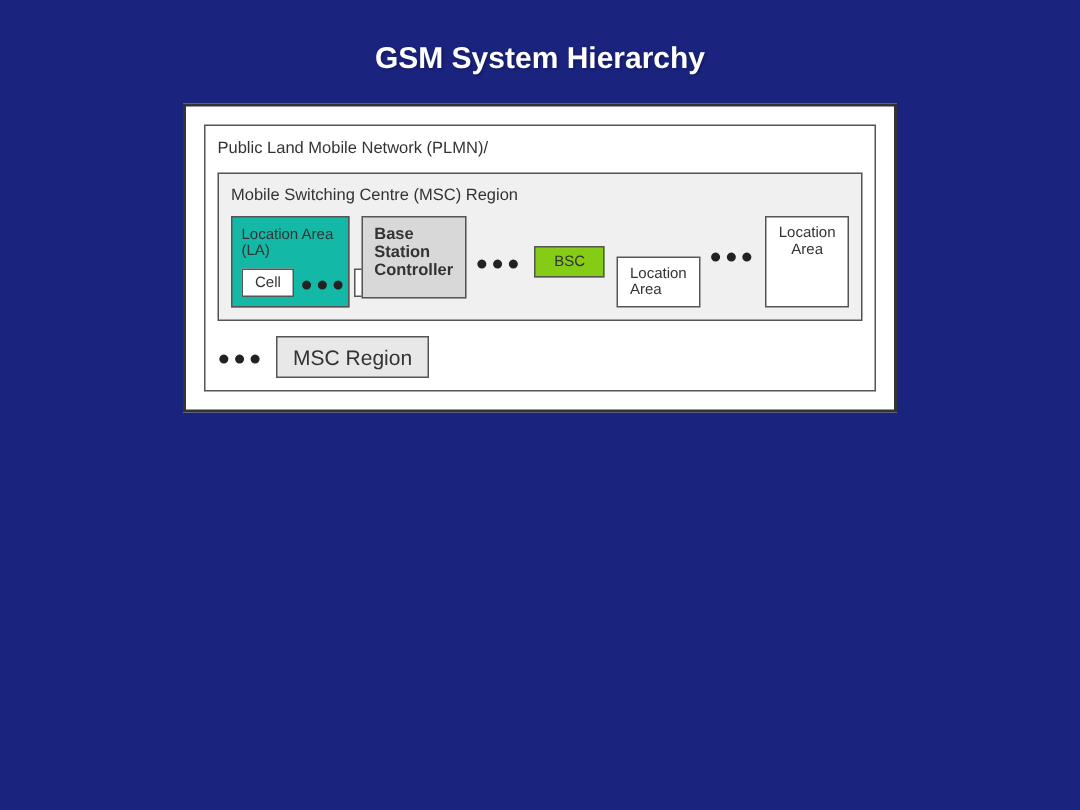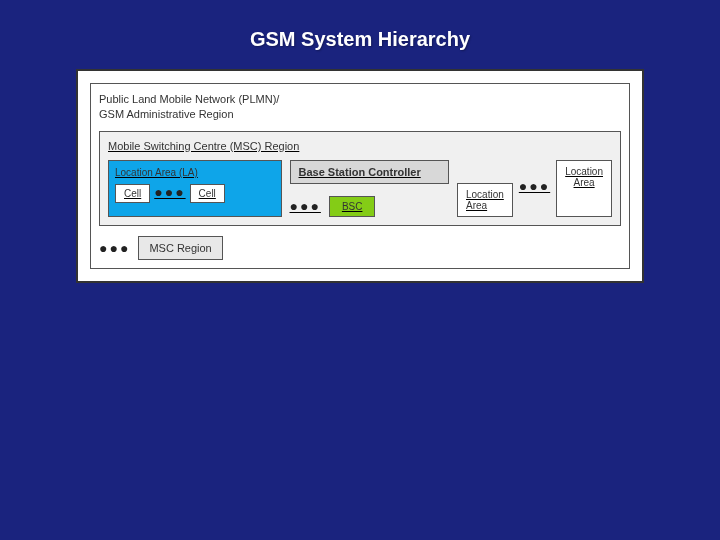--- a/index.html
+++ b/index.html
@@ -17,21 +17,21 @@
     .page-title {
       color: white;
       font-size: 20px;
       font-weight: bold;
       margin: 28px 0 18px 0;
       text-shadow: 1px 1px 2px rgba(0,0,0,0.3);
     }
     .diagram-container {
       background: white;
       border: 2px solid #333;
-      width: 568px;
+      width: 476px;
       padding: 12px;
       position: relative;
     }
     
     .plmn-box {
       border: 1.5px solid #555;
       padding: 8px;
       position: relative;
       background: #fff;
     }
@@ -40,32 +40,31 @@
       color: #333;
       margin-bottom: 8px;
       line-height: 1.4;
     }
     
     .msc-region-box {
       border: 1.5px solid #555;
       padding: 8px;
       position: relative;
       background: #f0f0f0;
-      text-decoration: underline;
     }
     .msc-region-label {
       font-size: 11px;
       color: #333;
       margin-bottom: 8px;
     }
     
     .location-area-left {
       border: 1.5px solid #555;
       padding: 6px;
-      background: #0ea5e9;
+      background: #14b8a6;
       flex: 1.2;
       min-width: 0;
     }
     .la-label {
       font-size: 10px;
       color: #333;
       margin-bottom: 6px;
     }
     
     .bsc-left-box {
@@ -73,20 +72,21 @@
       padding: 6px;
       background: #d8d8d8;
       display: inline-block;
       font-size: 10px;
       color: #333;
       margin-bottom: 6px;
       line-height: 1.3;
     }
     .cells-row {
       display: flex;
+      align-items: center;
       gap: 4px;
       margin-top: 4px;
     }
     .cell-box {
       border: 1.5px solid #555;
       padding: 3px 8px;
       font-size: 10px;
       color: #333;
       background: #fff;
     }
@@ -144,53 +144,52 @@
     
     .msc-bottom-row {
       display: flex;
       align-items: center;
       gap: 8px;
       margin-top: 10px;
     }
     .msc-bottom-box {
       border: 1.5px solid #555;
       padding: 5px 10px;
-      font-size: 11px;
+      font-size: 14px;
       color: #333;
       background: #e8e8e8;
     }
     .inner-content {
       display: flex;
       flex-direction: row;
       gap: 8px;
     }
     .middle-area {
       flex: 1.2;
       display: flex;
-      flex-direction: column;
+      flex-direction: row;
       gap: 6px;
     }
     .right-area {
       flex: 0.9;
       display: flex;
       flex-direction: row;
       gap: 6px;
     }
   </style>
 </head>
 <body>
 
 <h1 class="page-title">GSM System Hierarchy</h1>
 
 <div class="diagram-container">
 
   <div class="plmn-box">
     <div class="plmn-label">
       <span>Public Land Mobile Network (PLMN)/</span><br>
-      <span>GSM Administrative Region</span>
     </div>
 
     <div class="msc-region-box">
       <div class="msc-region-label">Mobile Switching Centre (MSC) Region</div>
 
       <div class="inner-content">
 
         <div class="location-area-left">
           <div class="la-label">Location Area (LA)</div>
           <div class="cells-row">

